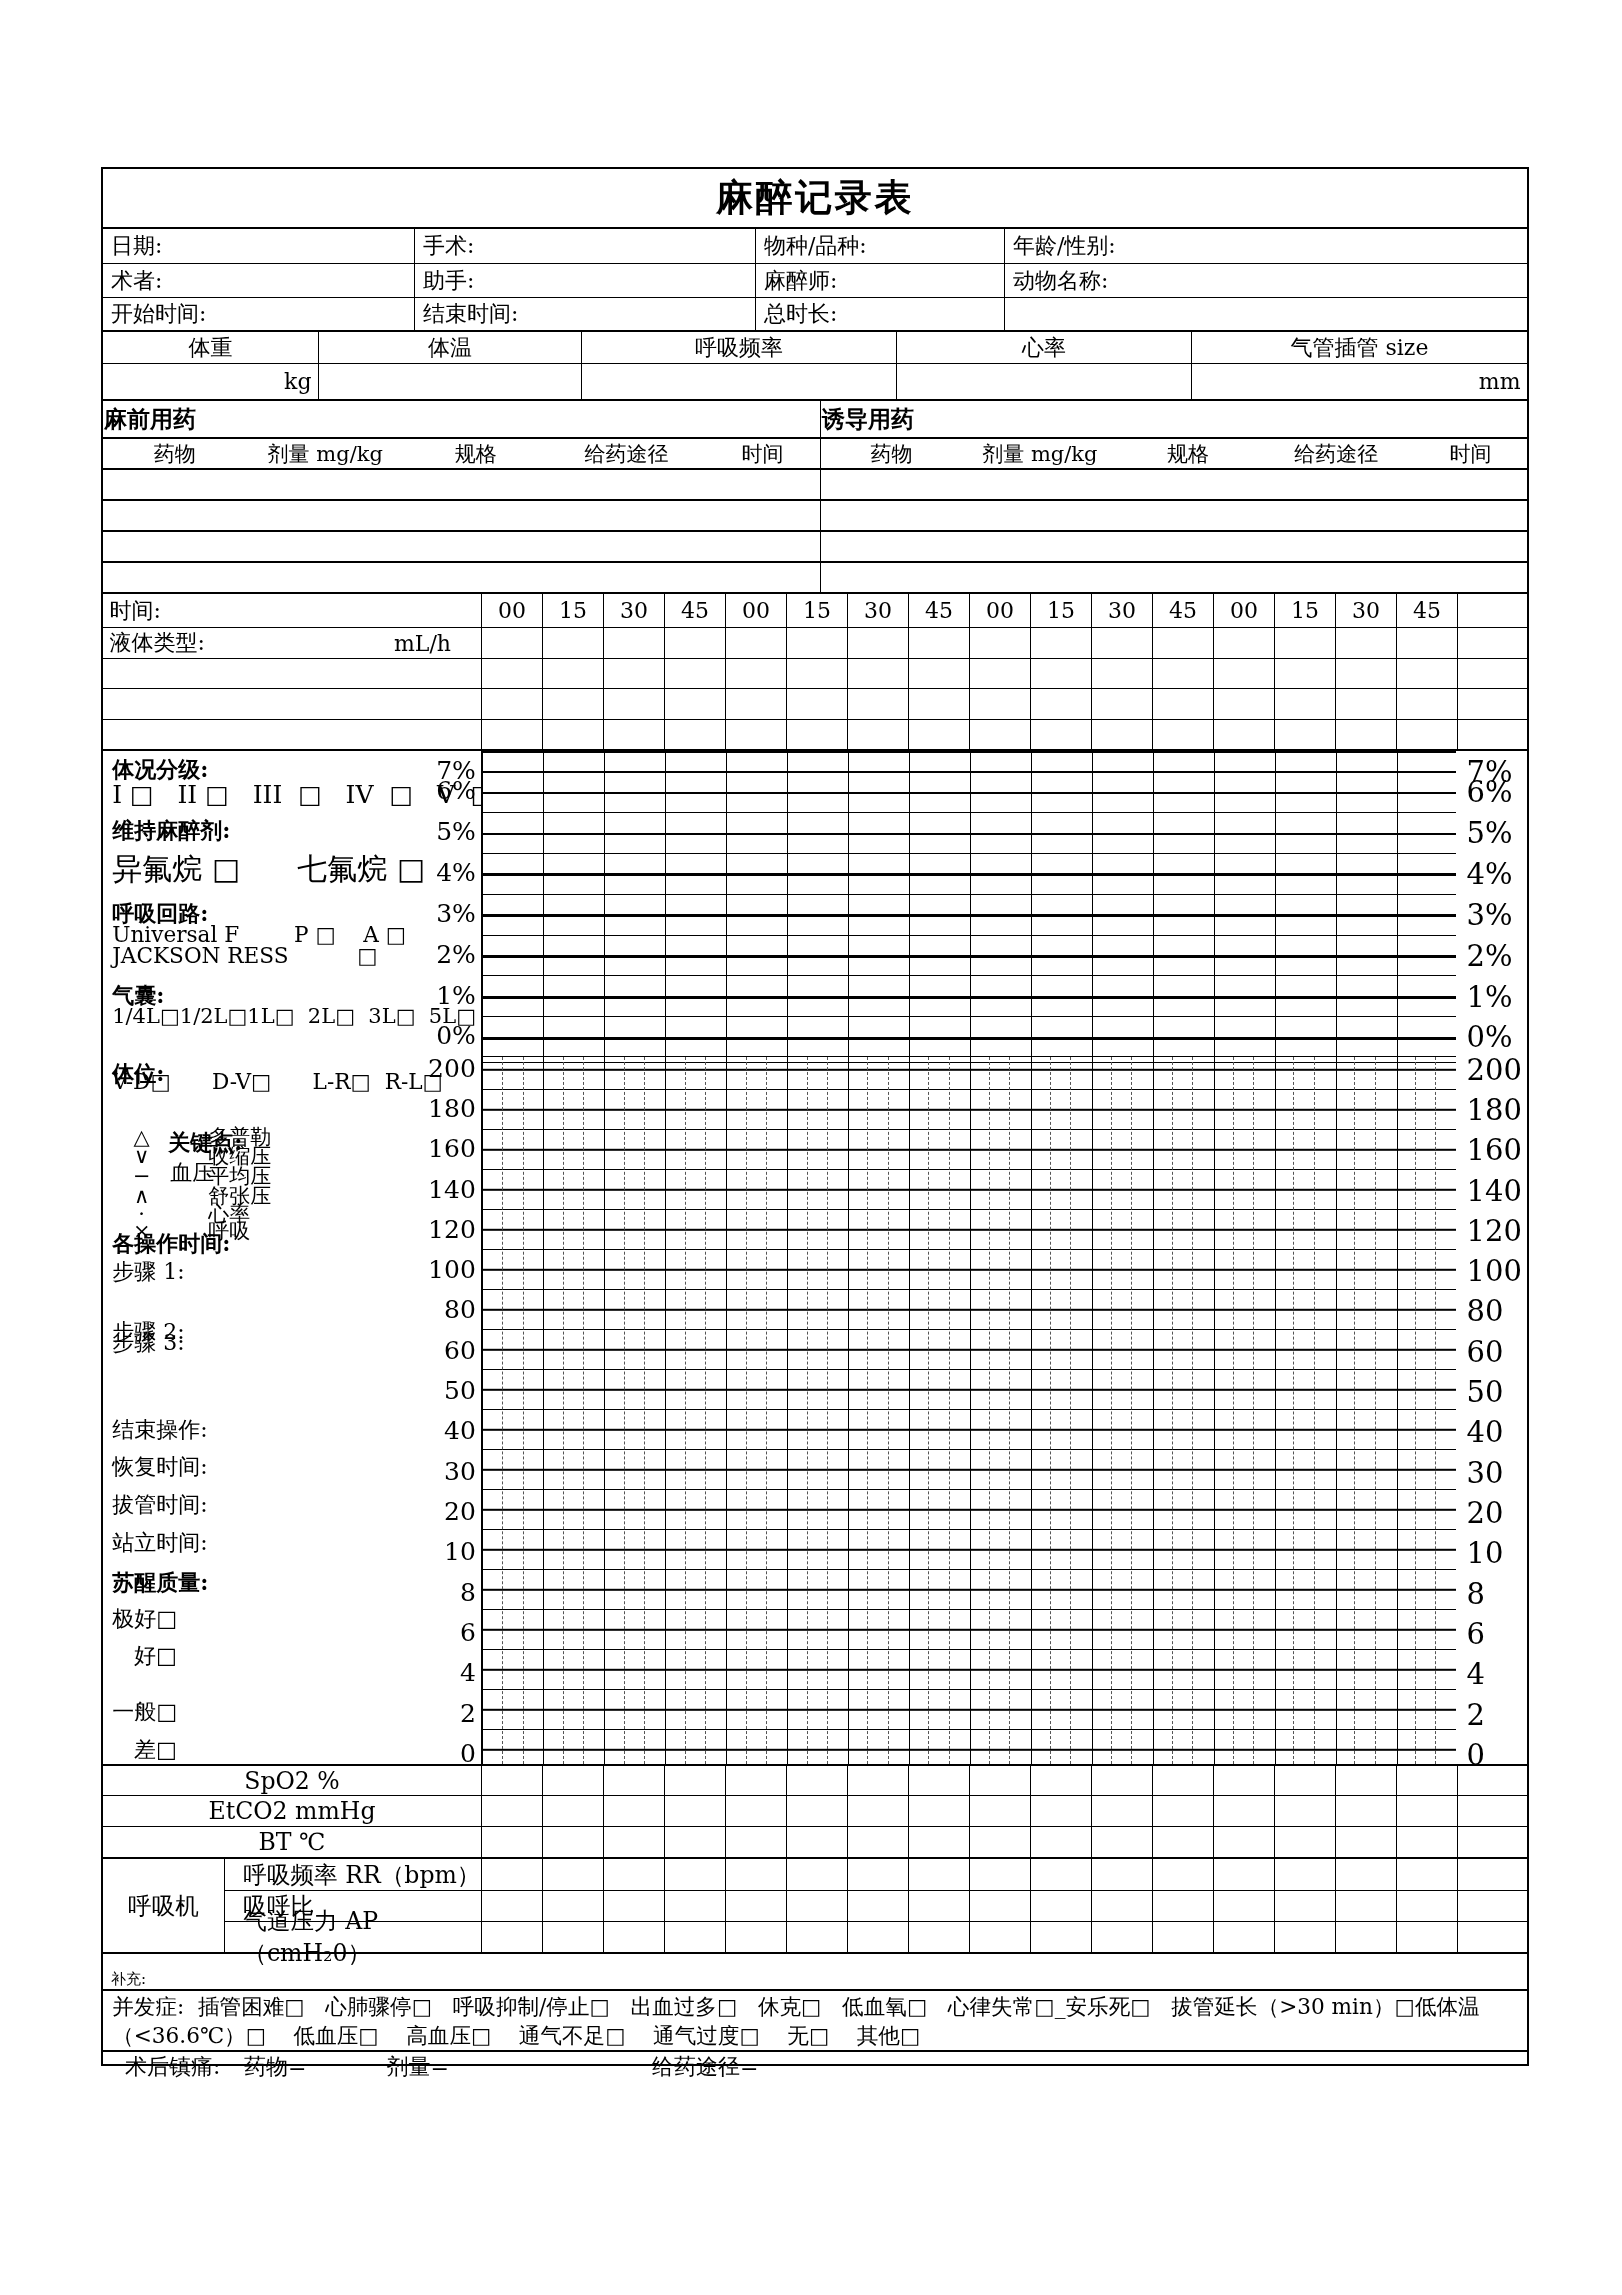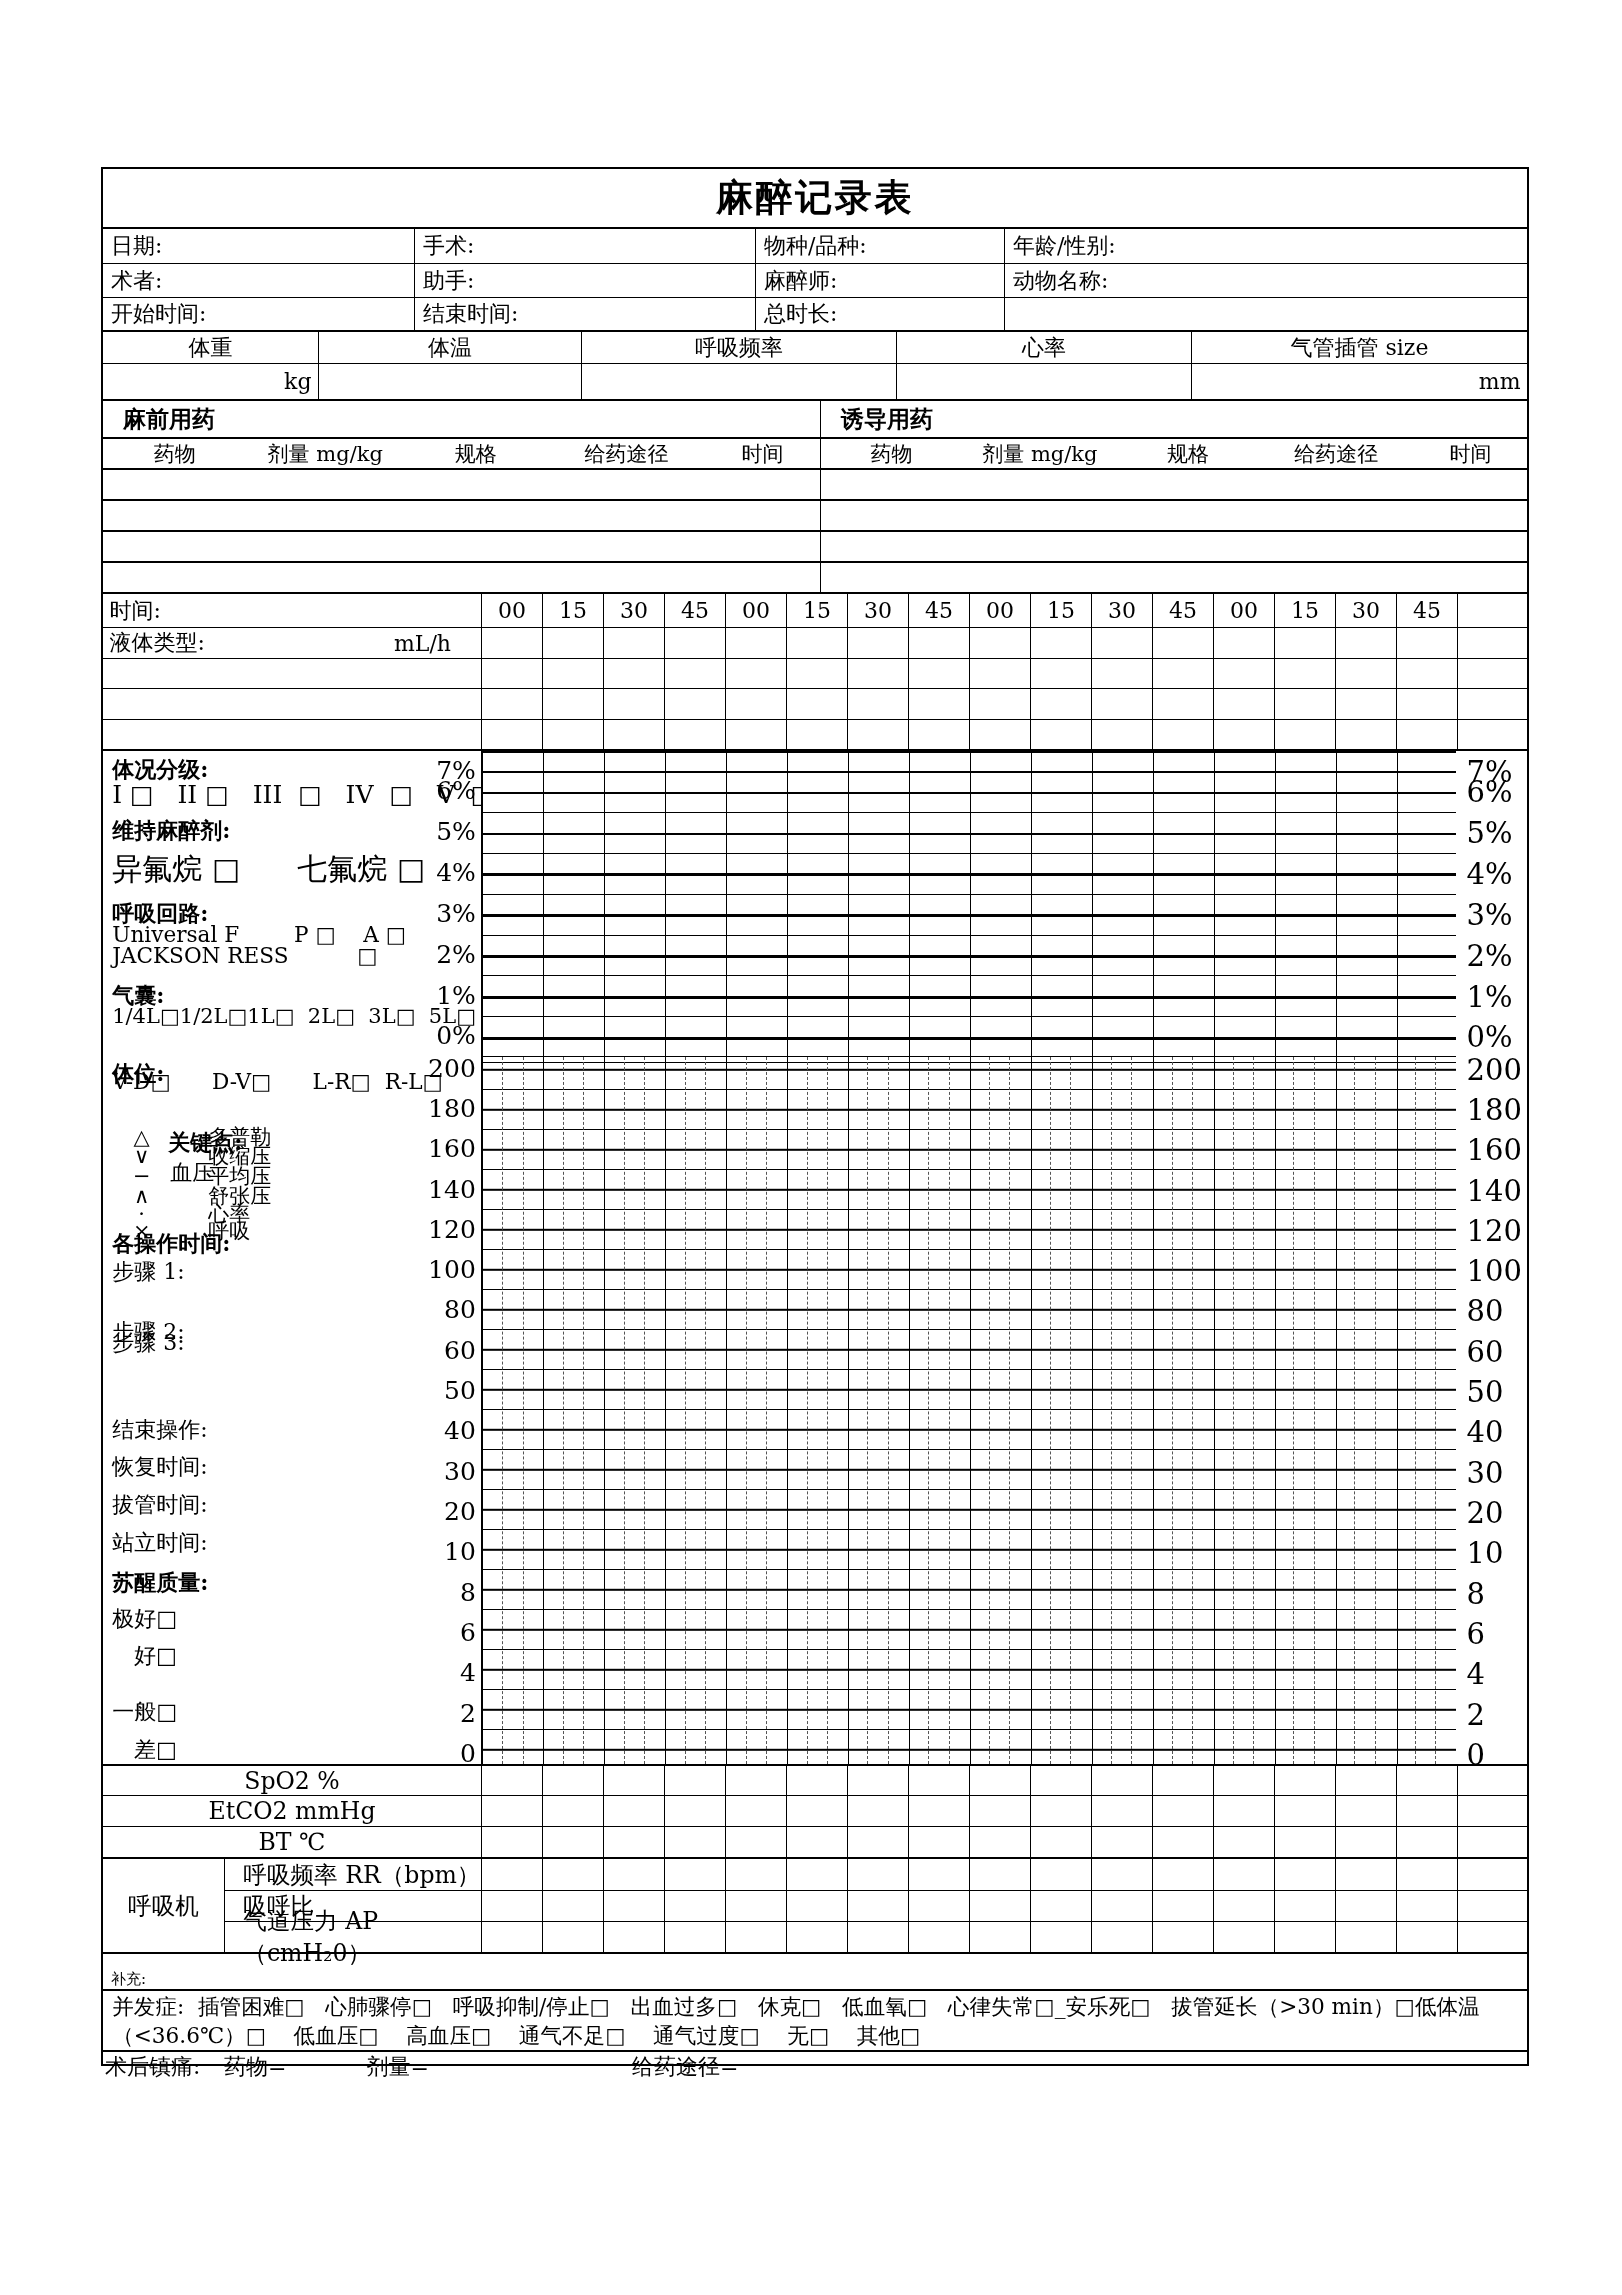--- a/index.html
+++ b/index.html
@@ -29,21 +29,21 @@
   .vit-row .cell:last-child { border-right:none; flex:1; }
   .vw1{width:216px}.vw2{width:263px}.vw3{width:315px}.vw4{width:295px}
   .kg-row { height:36px; }
   .kg-row .cell { justify-content:flex-end; padding-right:6.5px; }
 
   
   .med { display:flex; flex-direction:column; }
   .med-split { display:flex; }
   .med-half { width:718px; border-right:1.3px solid #000; display:flex; flex-direction:column; }
   .med-half.r { width:auto; flex:1; border-right:none; }
-  .med-title { height:36px; display:flex; align-items:center; padding-left:20px;
+  .med-title { height:36px; display:flex; align-items:center; padding-left:1px;
                font-size:23px; font-weight:bold; }
   .med-cols { height:31px; display:flex; align-items:center; font-size:21px;
               border-top:2px solid #000; }
   .med-cols span { display:block; text-align:center; }
   .mc1{width:20%}.mc2{width:22%}.mc3{width:20%}.mc4{width:22%}.mc5{width:16%}
   .med-empty { height:31px; border-top:2px solid #000; }
 
   
   .cellrow { display:flex; }
   .cellrow .lab { width:379px; border-right:1.3px solid #000; height:100%;
@@ -104,21 +104,21 @@
                       align-items:center; padding-left:18.3px; font-size:23.6px; }
   .vent-row .c { width:61px; border-right:1.3px solid #000; }
   .vent-row .c.t { width:auto; flex:1; border-right:none; }
 
   .suppl-row { height:37px; align-items:flex-end; padding-left:7.9px; font-size:15px; }
   .comp-row { height:61px; flex-direction:column; justify-content:center;
               padding:2.6px 9.2px; font-size:21.6px; line-height:29px; }
   .comp-row div { white-space:pre-wrap; }
   .post-row { flex:1; align-items:center; font-size:22px; }
   .post-row span { display:inline-block; }
-  .pp0{margin-left:2px}.pp1{margin-left:23.6px}.pp2{margin-left:80px}.pp3{margin-left:203px}
+  .pp0{margin-left:22px}.pp1{margin-left:23.6px}.pp2{margin-left:80px}.pp3{margin-left:203px}
 </style>
 </head>
 <body>
 
 <div class="form">
 
   <div class="row noline title-row">
     <div class="title">麻醉记录表</div>
   </div>
 

